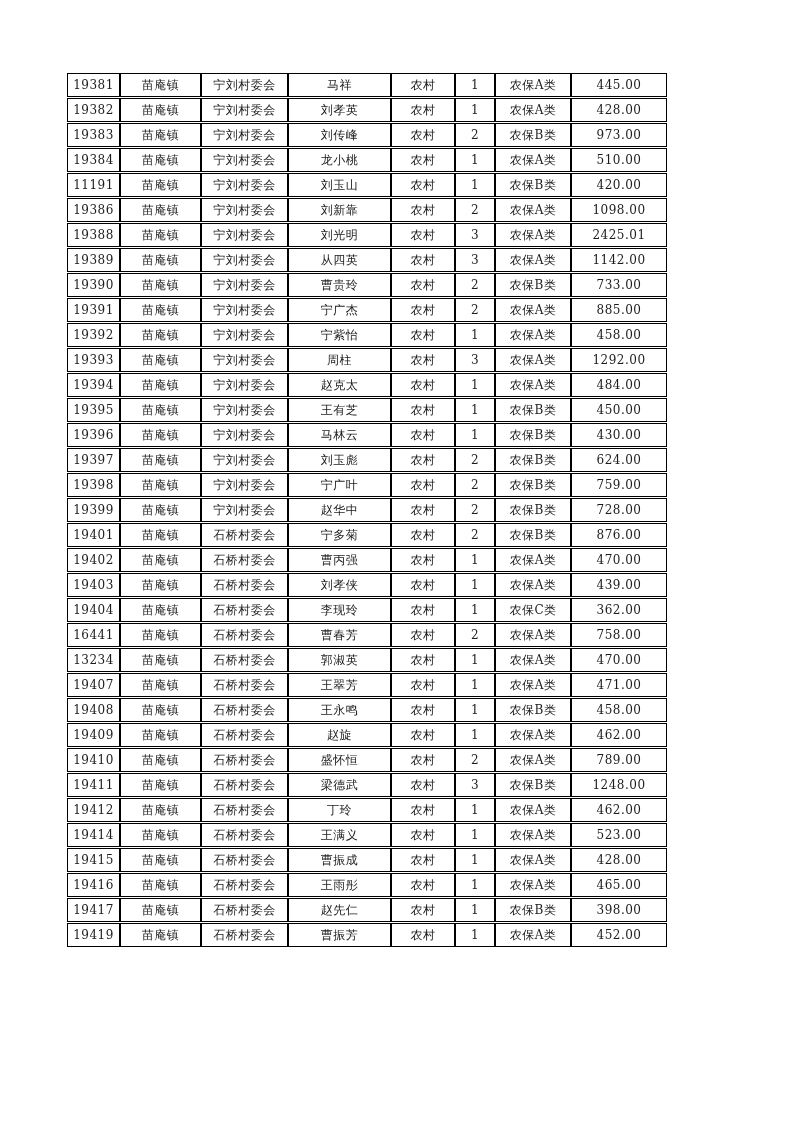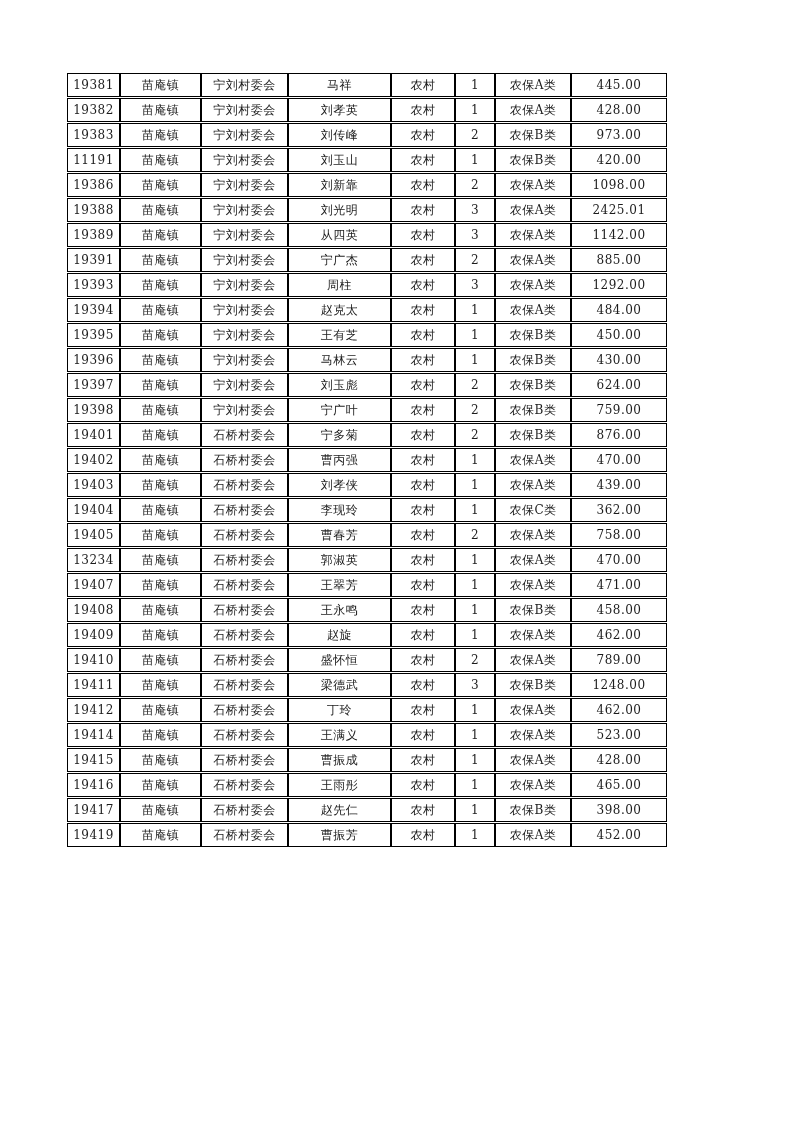--- a/index.html
+++ b/index.html
@@ -86,20 +86,30 @@
           <td>19383</td>
           <td>苗庵镇</td>
           <td>宁刘村委会</td>
           <td>刘传峰</td>
           <td>农村</td>
           <td>2</td>
           <td>农保B类</td>
           <td>973.00</td>
         </tr>
         <tr>
+          <td>19384</td>
+          <td>苗庵镇</td>
+          <td>宁刘村委会</td>
+          <td>龙小桃</td>
+          <td>农村</td>
+          <td>1</td>
+          <td>农保A类</td>
+          <td>510.00</td>
+        </tr>
+        <tr>
           <td>11191</td>
           <td>苗庵镇</td>
           <td>宁刘村委会</td>
           <td>刘玉山</td>
           <td>农村</td>
           <td>1</td>
           <td>农保B类</td>
           <td>420.00</td>
         </tr>
         <tr>
@@ -126,30 +136,50 @@
           <td>19389</td>
           <td>苗庵镇</td>
           <td>宁刘村委会</td>
           <td>从四英</td>
           <td>农村</td>
           <td>3</td>
           <td>农保A类</td>
           <td>1142.00</td>
         </tr>
         <tr>
+          <td>19390</td>
+          <td>苗庵镇</td>
+          <td>宁刘村委会</td>
+          <td>曹贵玲</td>
+          <td>农村</td>
+          <td>2</td>
+          <td>农保B类</td>
+          <td>733.00</td>
+        </tr>
+        <tr>
           <td>19391</td>
           <td>苗庵镇</td>
           <td>宁刘村委会</td>
           <td>宁广杰</td>
           <td>农村</td>
           <td>2</td>
           <td>农保A类</td>
           <td>885.00</td>
         </tr>
         <tr>
+          <td>19392</td>
+          <td>苗庵镇</td>
+          <td>宁刘村委会</td>
+          <td>宁紫怡</td>
+          <td>农村</td>
+          <td>1</td>
+          <td>农保A类</td>
+          <td>458.00</td>
+        </tr>
+        <tr>
           <td>19393</td>
           <td>苗庵镇</td>
           <td>宁刘村委会</td>
           <td>周柱</td>
           <td>农村</td>
           <td>3</td>
           <td>农保A类</td>
           <td>1292.00</td>
         </tr>
         <tr>
@@ -194,20 +224,30 @@
         </tr>
         <tr>
           <td>19398</td>
           <td>苗庵镇</td>
           <td>宁刘村委会</td>
           <td>宁广叶</td>
           <td>农村</td>
           <td>2</td>
           <td>农保B类</td>
           <td>759.00</td>
+        </tr>
+        <tr>
+          <td>19399</td>
+          <td>苗庵镇</td>
+          <td>宁刘村委会</td>
+          <td>赵华中</td>
+          <td>农村</td>
+          <td>2</td>
+          <td>农保B类</td>
+          <td>728.00</td>
         </tr>
         <tr>
           <td>19401</td>
           <td>苗庵镇</td>
           <td>石桥村委会</td>
           <td>宁多菊</td>
           <td>农村</td>
           <td>2</td>
           <td>农保B类</td>
           <td>876.00</td>
@@ -236,21 +276,21 @@
           <td>19404</td>
           <td>苗庵镇</td>
           <td>石桥村委会</td>
           <td>李现玲</td>
           <td>农村</td>
           <td>1</td>
           <td>农保C类</td>
           <td>362.00</td>
         </tr>
         <tr>
-          <td>19405</td>
+          <td>16441</td>
           <td>苗庵镇</td>
           <td>石桥村委会</td>
           <td>曹春芳</td>
           <td>农村</td>
           <td>2</td>
           <td>农保A类</td>
           <td>758.00</td>
         </tr>
         <tr>
           <td>13234</td>

